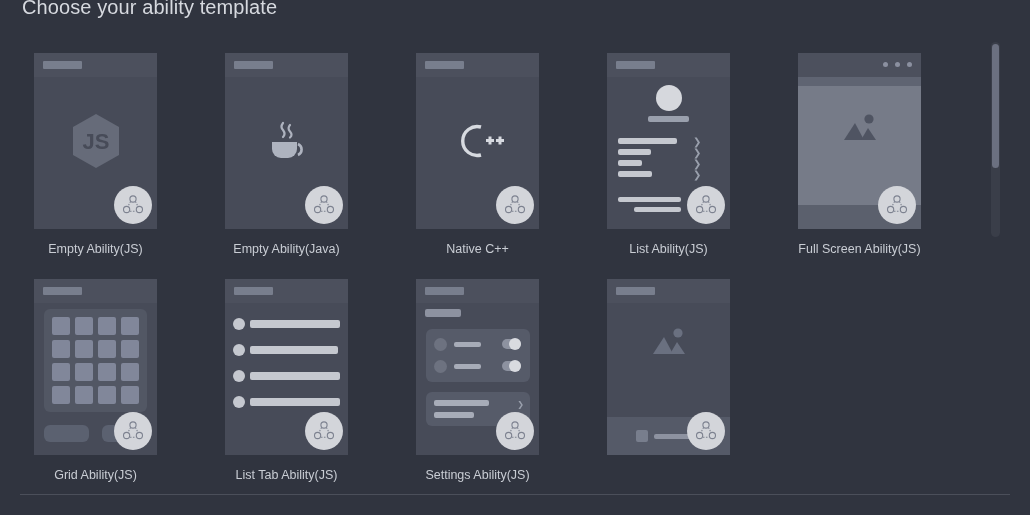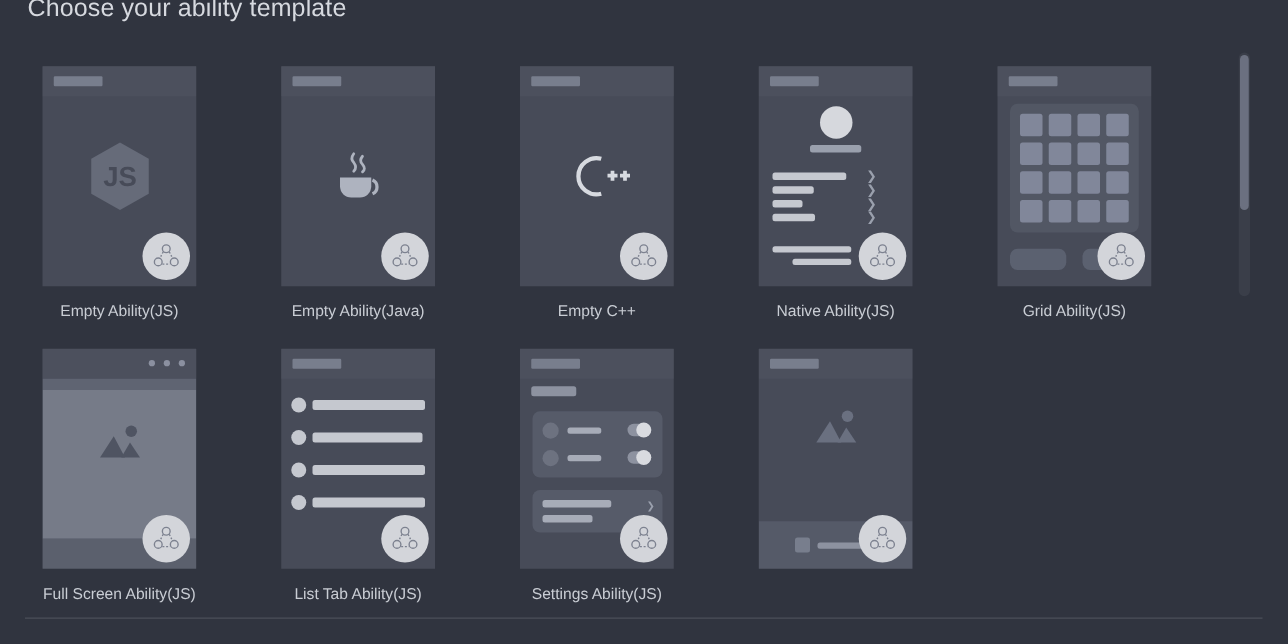--- a/index.html
+++ b/index.html
@@ -287,21 +287,21 @@
               <circle cx="13" cy="7" r="3.1" fill="none" stroke="#7d8290" stroke-width="1.1"></circle>
               <circle cx="6.6" cy="17.5" r="3.1" fill="none" stroke="#7d8290" stroke-width="1.1"></circle>
               <circle cx="19.4" cy="17.5" r="3.1" fill="none" stroke="#7d8290" stroke-width="1.1"></circle>
               <path d="M10.6 9.4 L8.6 13.3" stroke="#7d8290" stroke-width="1.1" stroke-dasharray="1.6 1.4"></path>
               <path d="M15.4 9.4 L17.4 13.3" stroke="#7d8290" stroke-width="1.1" stroke-dasharray="1.6 1.4"></path>
               <path d="M9.9 19.3 L16.1 19.3" stroke="#7d8290" stroke-width="1.1" stroke-dasharray="1.6 1.4"></path>
             </svg>
           </div>
         </div>
       </div>
-      <div class="card-label">Empty C++</div>
+      <div class="card-label">Native C++</div>
     </div>
 
 
     <div class="template-card">
       <div class="card-frame">
         <div class="phone">
           <div class="phone-topbar">
             <div class="topbar-label"></div>
           </div>
           <div>
@@ -323,62 +323,21 @@
               <circle cx="13" cy="7" r="3.1" fill="none" stroke="#7d8290" stroke-width="1.1"></circle>
               <circle cx="6.6" cy="17.5" r="3.1" fill="none" stroke="#7d8290" stroke-width="1.1"></circle>
               <circle cx="19.4" cy="17.5" r="3.1" fill="none" stroke="#7d8290" stroke-width="1.1"></circle>
               <path d="M10.6 9.4 L8.6 13.3" stroke="#7d8290" stroke-width="1.1" stroke-dasharray="1.6 1.4"></path>
               <path d="M15.4 9.4 L17.4 13.3" stroke="#7d8290" stroke-width="1.1" stroke-dasharray="1.6 1.4"></path>
               <path d="M9.9 19.3 L16.1 19.3" stroke="#7d8290" stroke-width="1.1" stroke-dasharray="1.6 1.4"></path>
             </svg>
           </div>
         </div>
       </div>
-      <div class="card-label">Native Ability(JS)</div>
-    </div>
-
-    <div class="template-card">
-      <div class="card-frame">
-        <div class="phone">
-          <div class="phone-topbar">
-            <div class="topbar-label"></div>
-          </div>
-          <div class="grid-panel">
-            <span></span>
-              <span></span>
-              <span></span>
-              <span></span>
-            <span></span>
-              <span></span>
-              <span></span>
-              <span></span>
-            <span></span>
-              <span></span>
-              <span></span>
-              <span></span>
-            <span></span>
-              <span></span>
-              <span></span>
-              <span></span>
-          </div>
-          <div class="panel" style="left:10px;top:146px;width:45px;height:17px;background:#5b6170;"></div>
-          <div class="panel" style="left:68px;top:146px;width:45px;height:17px;background:#5b6170;"></div>
-          <div class="harmony-badge">
-            <svg width="26" height="26" viewBox="0 0 26 26">
-              <circle cx="13" cy="7" r="3.1" fill="none" stroke="#7d8290" stroke-width="1.1"></circle>
-              <circle cx="6.6" cy="17.5" r="3.1" fill="none" stroke="#7d8290" stroke-width="1.1"></circle>
-              <circle cx="19.4" cy="17.5" r="3.1" fill="none" stroke="#7d8290" stroke-width="1.1"></circle>
-              <path d="M10.6 9.4 L8.6 13.3" stroke="#7d8290" stroke-width="1.1" stroke-dasharray="1.6 1.4"></path>
-              <path d="M15.4 9.4 L17.4 13.3" stroke="#7d8290" stroke-width="1.1" stroke-dasharray="1.6 1.4"></path>
-              <path d="M9.9 19.3 L16.1 19.3" stroke="#7d8290" stroke-width="1.1" stroke-dasharray="1.6 1.4"></path>
-            </svg>
-          </div>
-        </div>
-      </div>
-      <div class="card-label">Grid Ability(JS)</div>
+      <div class="card-label">List Ability(JS)</div>
     </div>
 
     <div class="template-card">
       <div class="card-frame">
         <div class="phone">
           <div class="phone-topbar">
             <div class="topbar-dots">
                 <i></i>
                 <i></i>
                 <i></i>
@@ -400,20 +359,61 @@
               <circle cx="6.6" cy="17.5" r="3.1" fill="none" stroke="#7d8290" stroke-width="1.1"></circle>
               <circle cx="19.4" cy="17.5" r="3.1" fill="none" stroke="#7d8290" stroke-width="1.1"></circle>
               <path d="M10.6 9.4 L8.6 13.3" stroke="#7d8290" stroke-width="1.1" stroke-dasharray="1.6 1.4"></path>
               <path d="M15.4 9.4 L17.4 13.3" stroke="#7d8290" stroke-width="1.1" stroke-dasharray="1.6 1.4"></path>
               <path d="M9.9 19.3 L16.1 19.3" stroke="#7d8290" stroke-width="1.1" stroke-dasharray="1.6 1.4"></path>
             </svg>
           </div>
         </div>
       </div>
       <div class="card-label">Full Screen Ability(JS)</div>
+    </div>
+
+    <div class="template-card">
+      <div class="card-frame">
+        <div class="phone">
+          <div class="phone-topbar">
+            <div class="topbar-label"></div>
+          </div>
+          <div class="grid-panel">
+            <span></span>
+              <span></span>
+              <span></span>
+              <span></span>
+            <span></span>
+              <span></span>
+              <span></span>
+              <span></span>
+            <span></span>
+              <span></span>
+              <span></span>
+              <span></span>
+            <span></span>
+              <span></span>
+              <span></span>
+              <span></span>
+          </div>
+          <div class="panel" style="left:10px;top:146px;width:45px;height:17px;background:#5b6170;"></div>
+          <div class="panel" style="left:68px;top:146px;width:45px;height:17px;background:#5b6170;"></div>
+          <div class="harmony-badge">
+            <svg width="26" height="26" viewBox="0 0 26 26">
+              <circle cx="13" cy="7" r="3.1" fill="none" stroke="#7d8290" stroke-width="1.1"></circle>
+              <circle cx="6.6" cy="17.5" r="3.1" fill="none" stroke="#7d8290" stroke-width="1.1"></circle>
+              <circle cx="19.4" cy="17.5" r="3.1" fill="none" stroke="#7d8290" stroke-width="1.1"></circle>
+              <path d="M10.6 9.4 L8.6 13.3" stroke="#7d8290" stroke-width="1.1" stroke-dasharray="1.6 1.4"></path>
+              <path d="M15.4 9.4 L17.4 13.3" stroke="#7d8290" stroke-width="1.1" stroke-dasharray="1.6 1.4"></path>
+              <path d="M9.9 19.3 L16.1 19.3" stroke="#7d8290" stroke-width="1.1" stroke-dasharray="1.6 1.4"></path>
+            </svg>
+          </div>
+        </div>
+      </div>
+      <div class="card-label">Grid Ability(JS)</div>
     </div>
 
     <div class="template-card">
       <div class="card-frame">
         <div class="phone">
           <div class="phone-topbar">
             <div class="topbar-label"></div>
           </div>
           <div>
             <div class="list-row" style="top:39px;">

